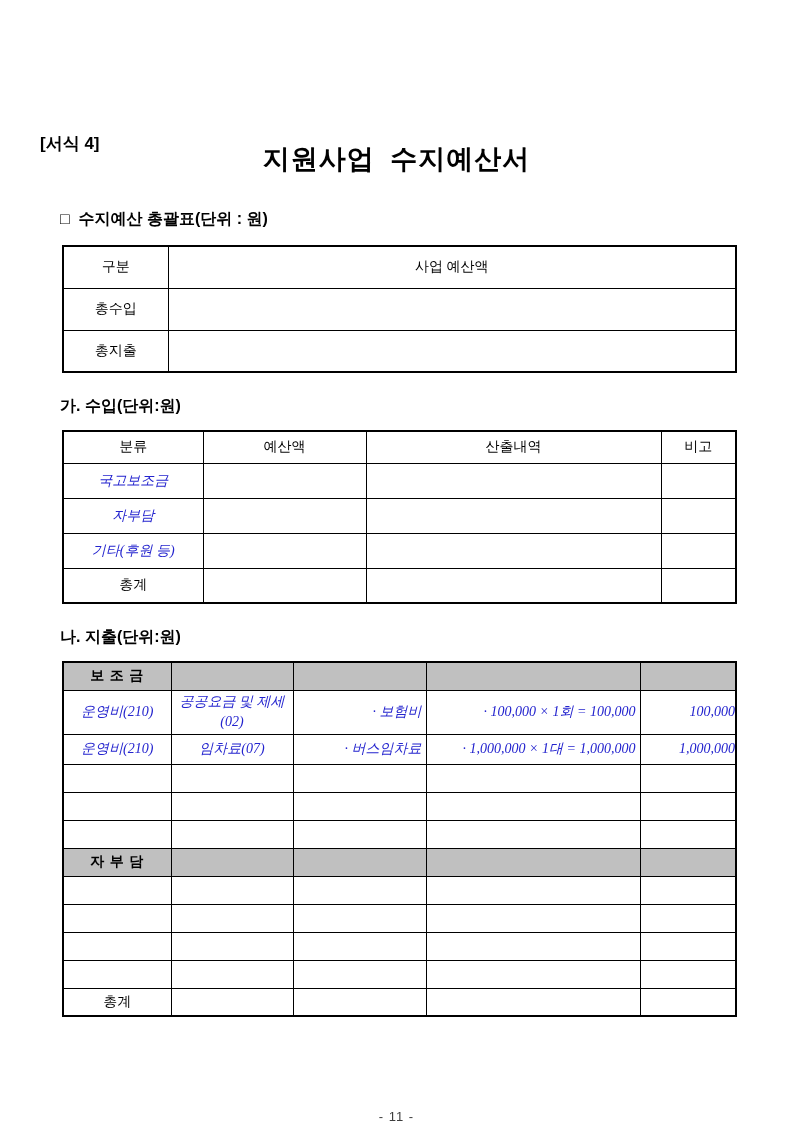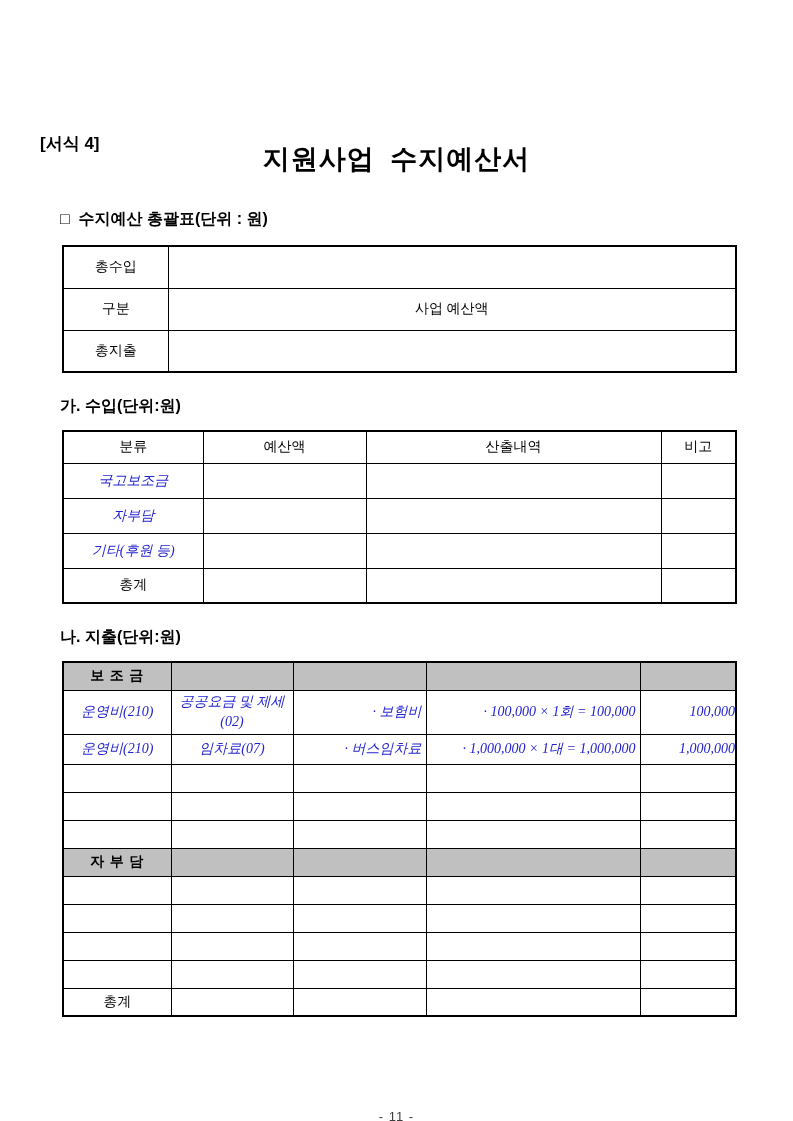--- a/index.html
+++ b/index.html
@@ -75,26 +75,26 @@
 
   <div class="sec-heading sec1">□  수지예산 총괄표(단위 : 원)</div>
 
   <table class="tbl tbl1">
     <colgroup>
         <col style="width:105px">
         <col>
       </colgroup>
     <tbody>
         <tr>
-      <td>총수입</td>
-      <td></td>
-    </tr>
-    <tr>
       <td>구분</td>
       <td>사업 예산액</td>
+    </tr>
+    <tr>
+      <td>총수입</td>
+      <td></td>
     </tr>
     <tr>
       <td>총지출</td>
       <td></td>
     </tr>
   </tbody>
     </table>
 
   <div class="sec-heading sec2">가. 수입(단위:원)</div>
 

